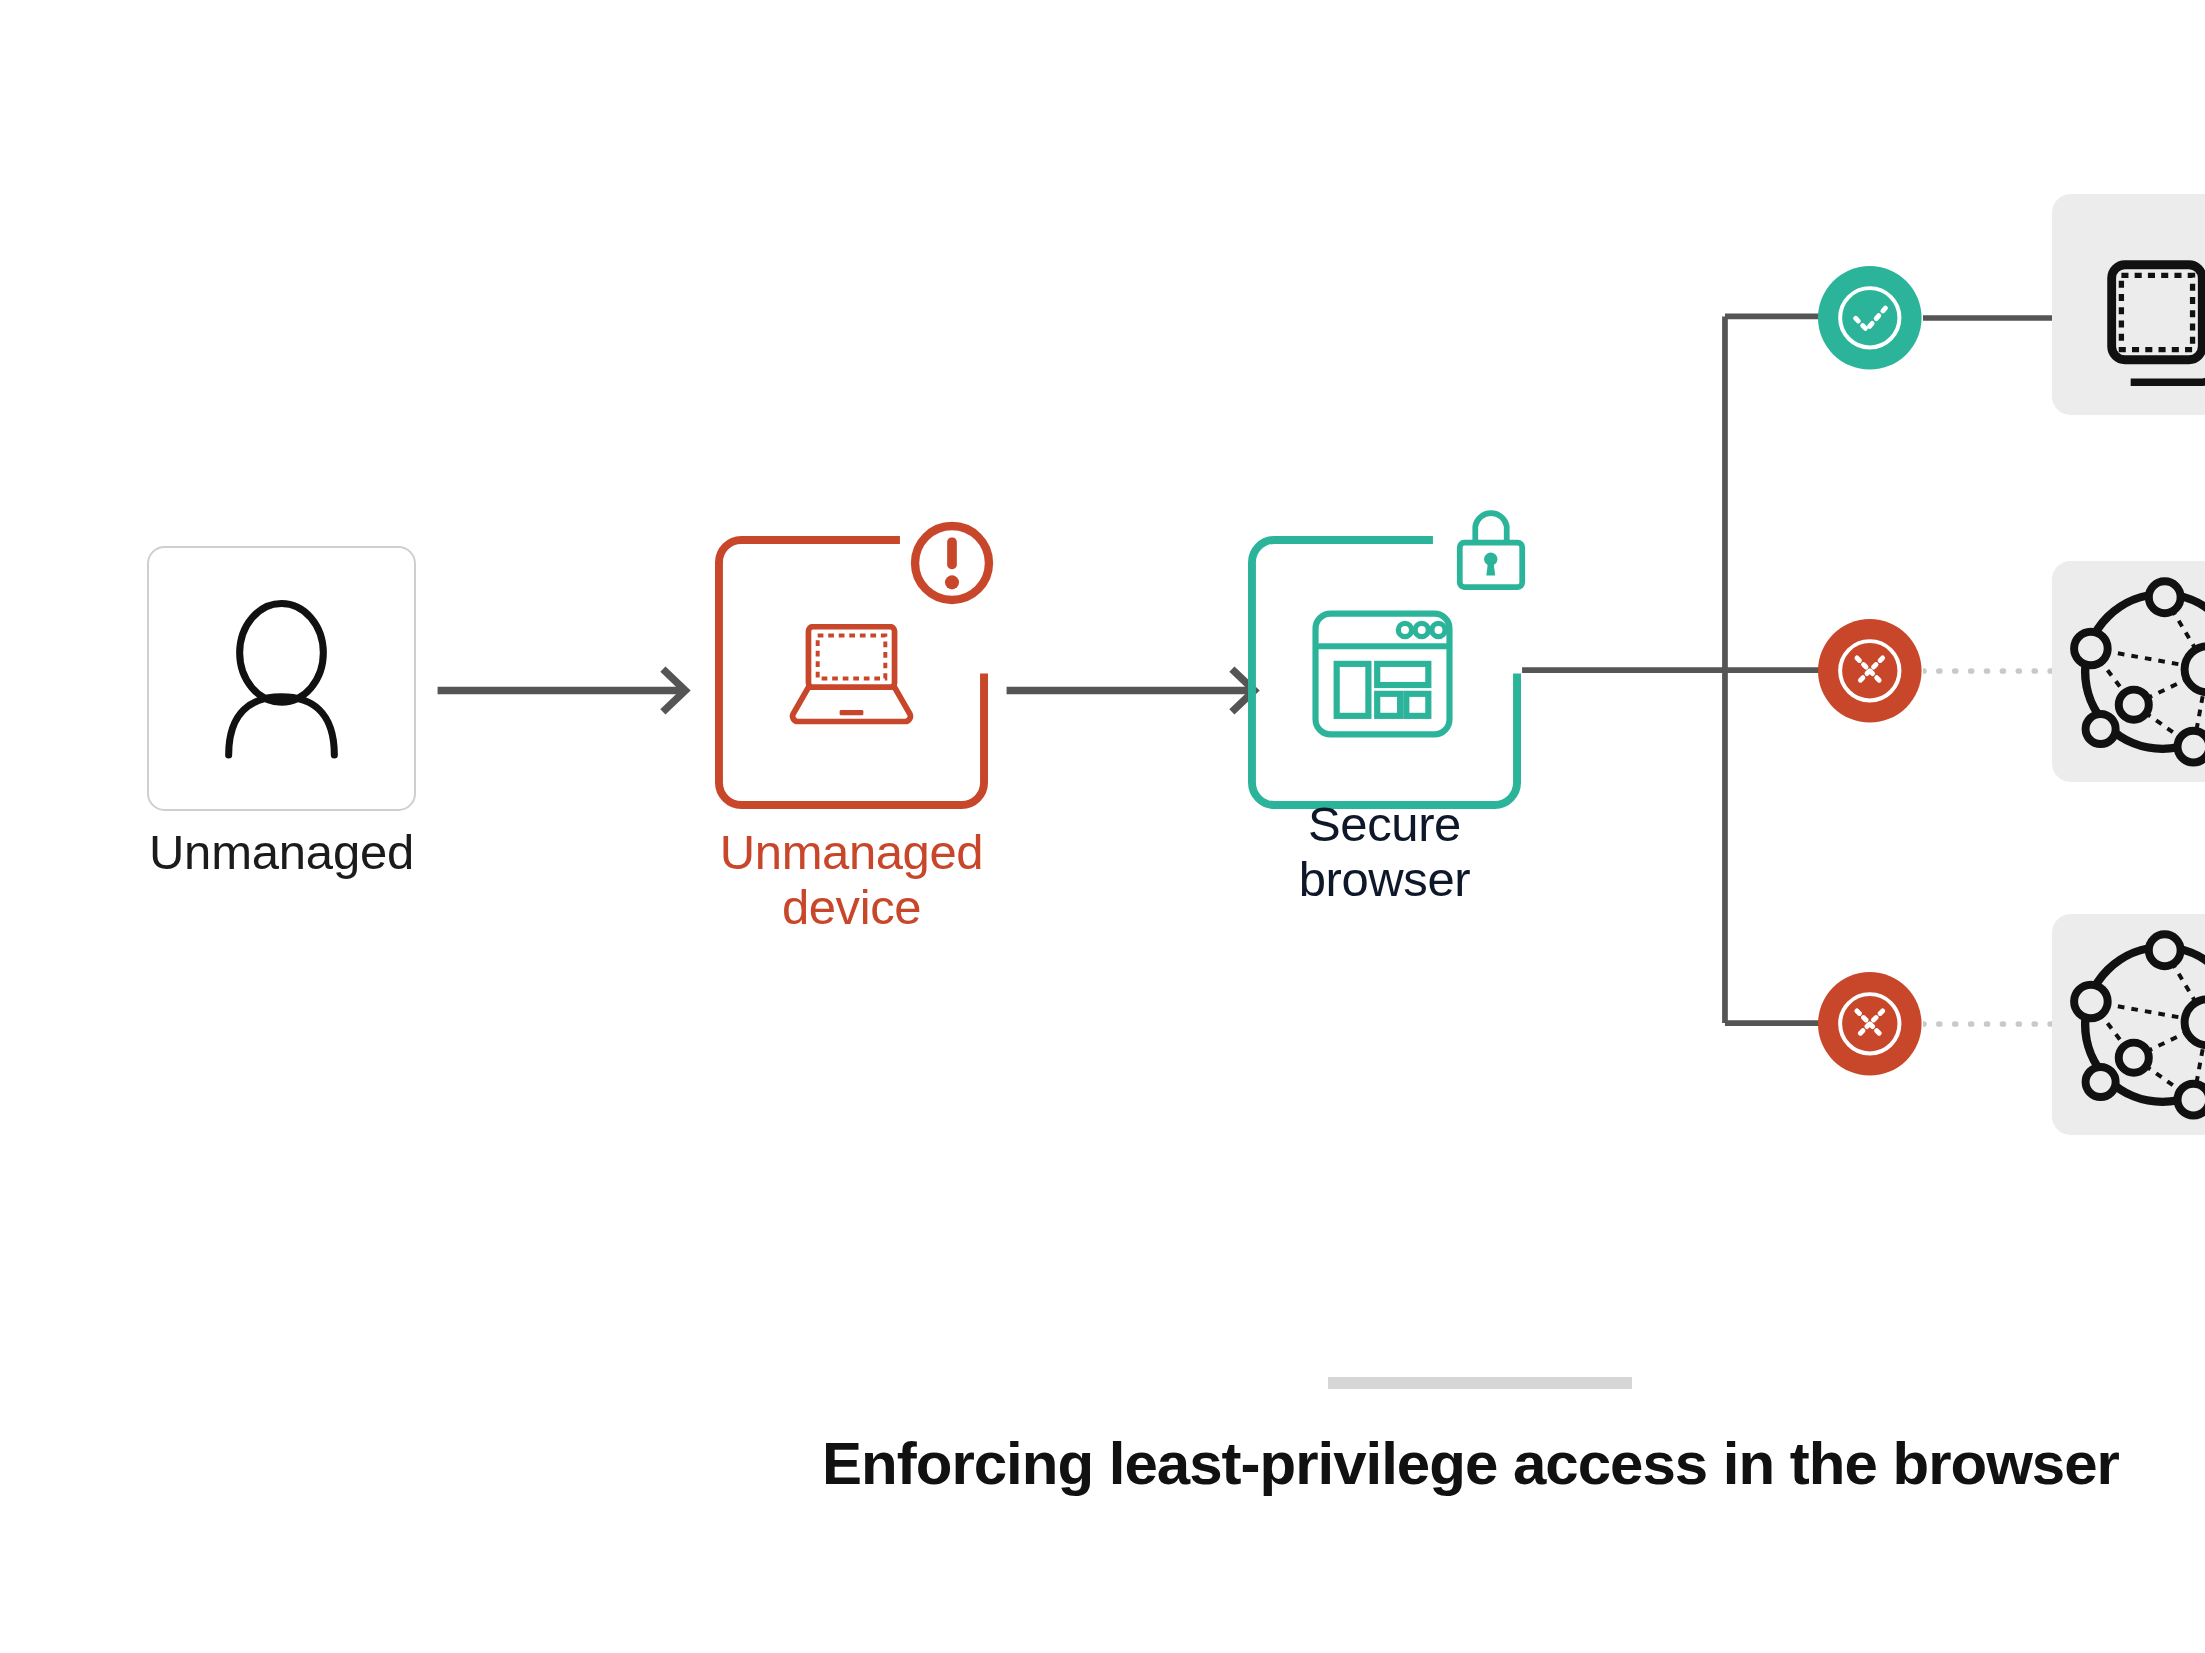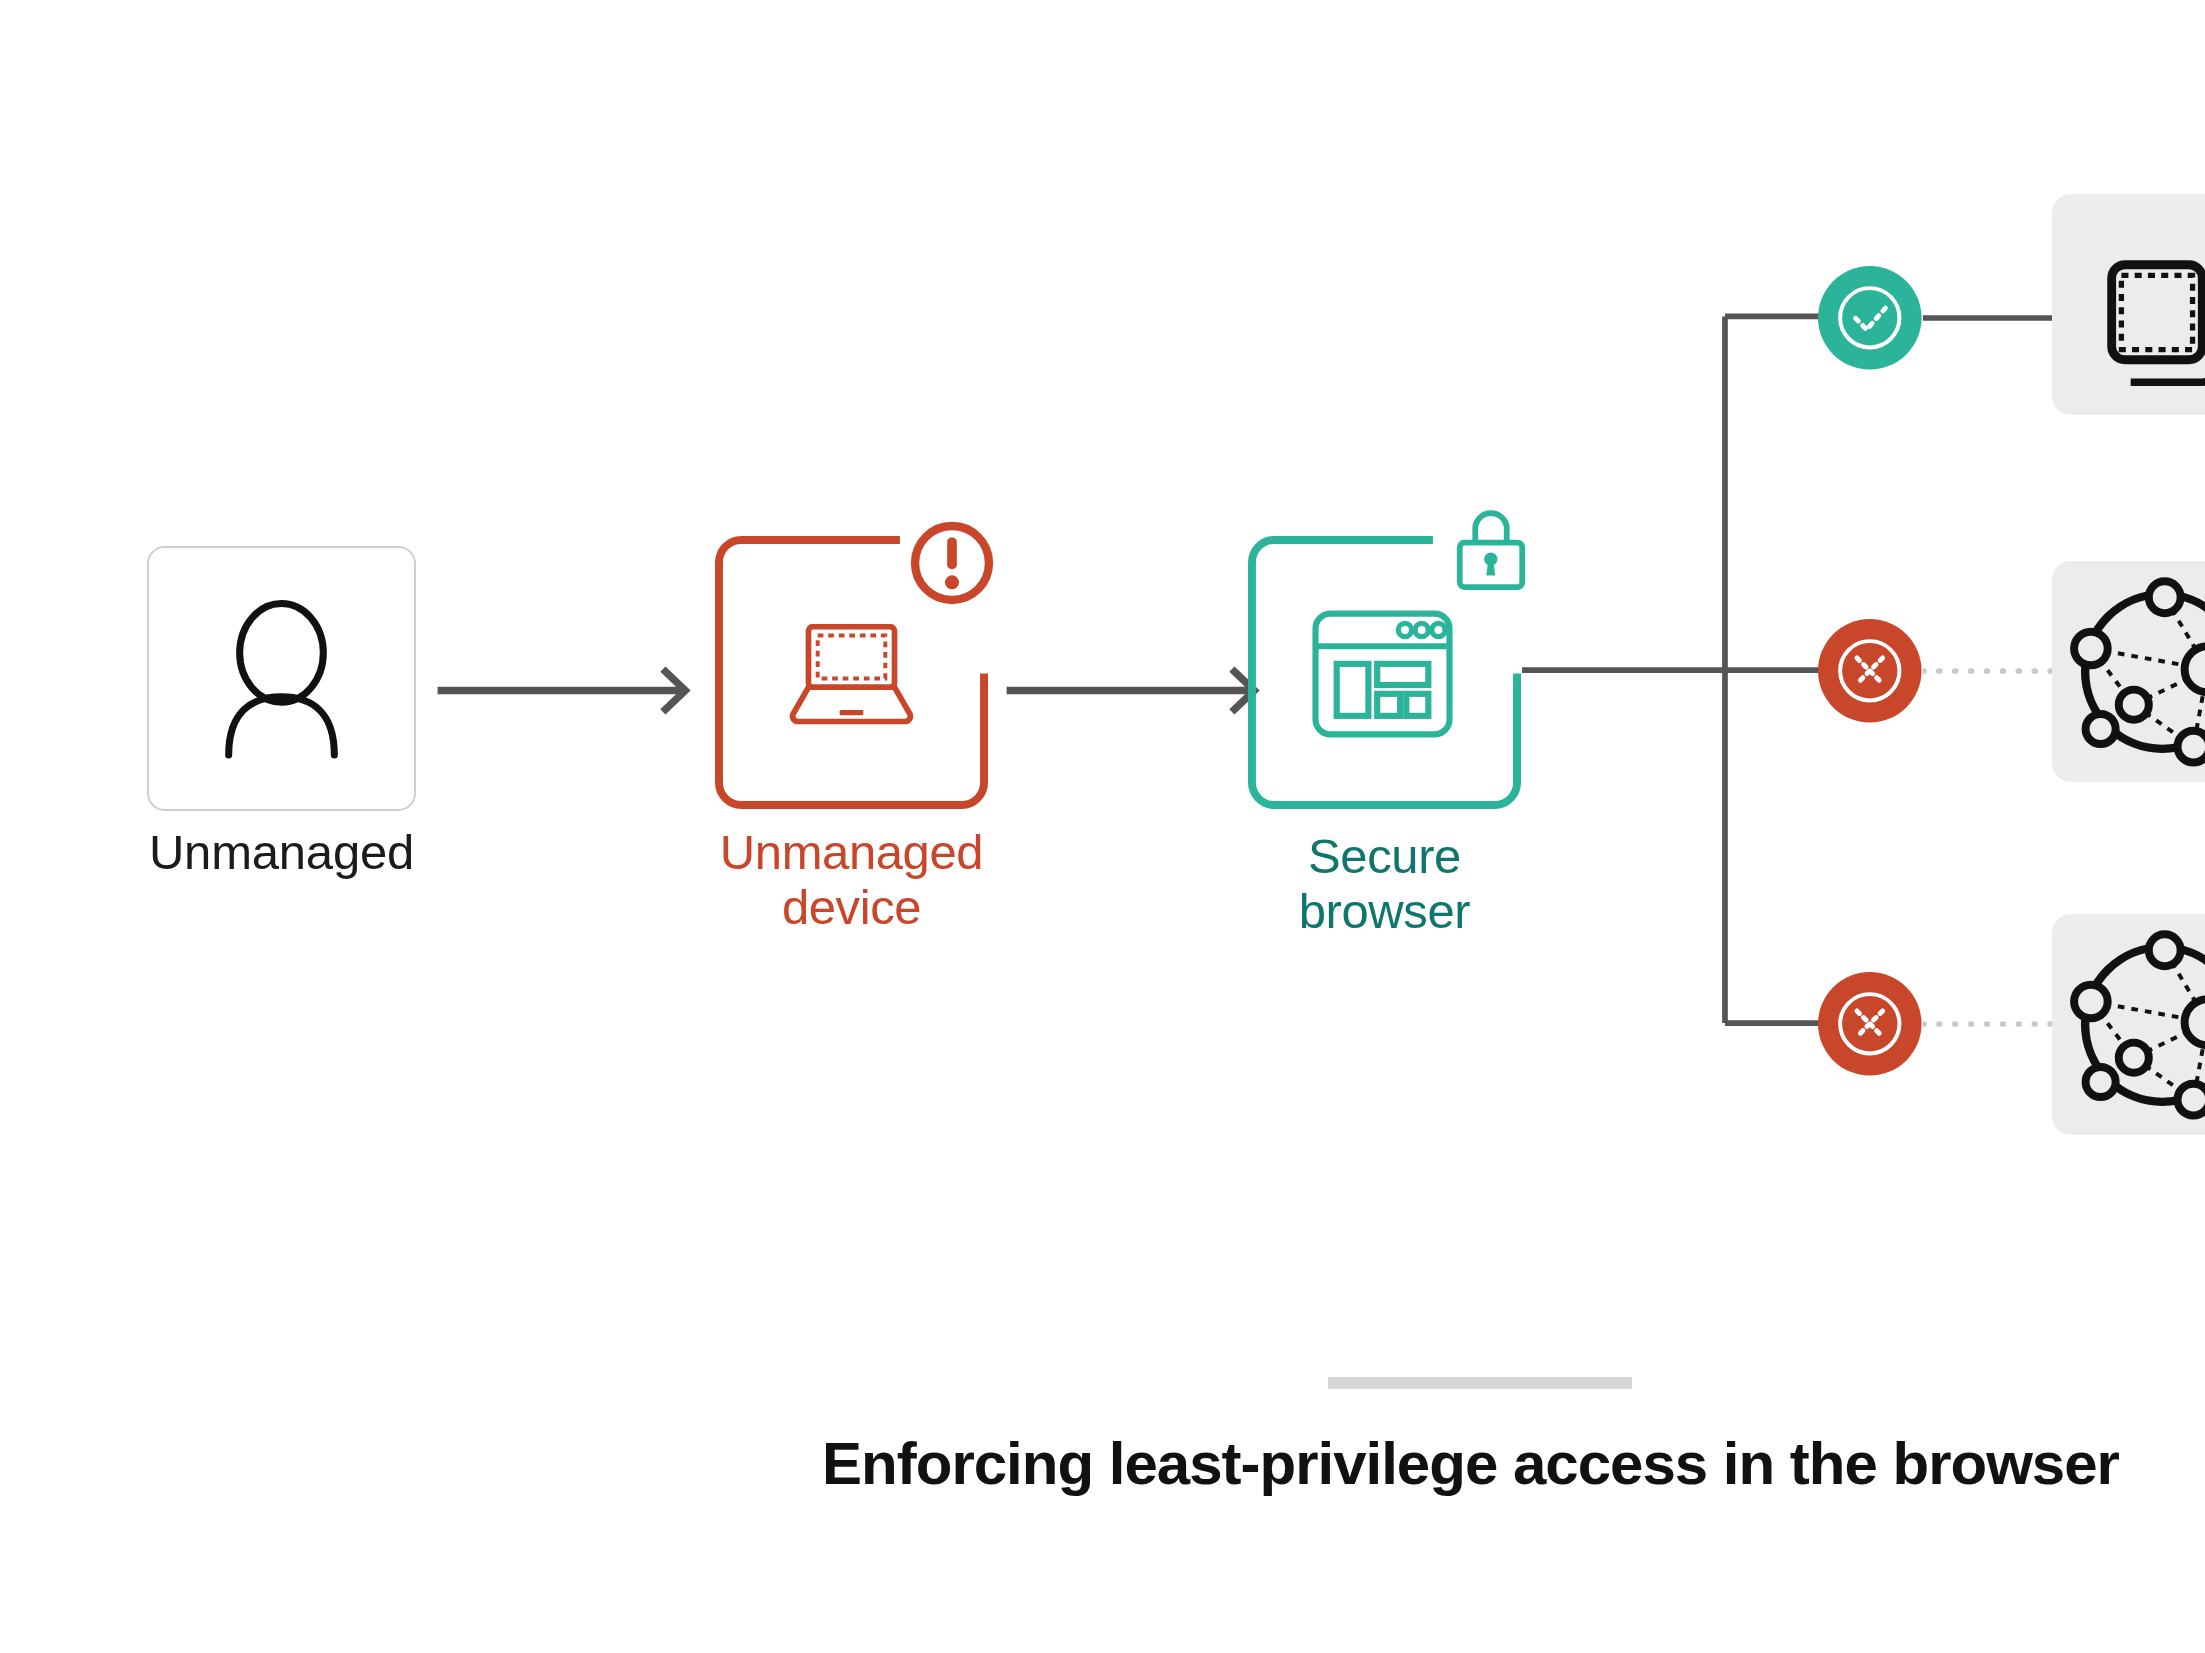--- a/index.html
+++ b/index.html
@@ -105,21 +105,21 @@
     <rect x="8" y="8" width="304" height="274" rx="34" fill="none" stroke="#2BB49A" stroke-width="14"></rect>
     <line x1="8" y1="82" x2="312" y2="82" stroke="#2BB49A" stroke-width="14"></line>
     <circle cx="211" cy="45" r="15" fill="none" stroke="#2BB49A" stroke-width="12"></circle>
     <circle cx="249" cy="45" r="15" fill="none" stroke="#2BB49A" stroke-width="12"></circle>
     <circle cx="287" cy="45" r="15" fill="none" stroke="#2BB49A" stroke-width="12"></circle>
     <rect x="56" y="122" width="72" height="118" fill="none" stroke="#2BB49A" stroke-width="14"></rect>
     <rect x="148" y="122" width="116" height="48" fill="none" stroke="#2BB49A" stroke-width="14"></rect>
     <rect x="148" y="190" width="52" height="50" fill="none" stroke="#2BB49A" stroke-width="14"></rect>
     <rect x="214" y="190" width="50" height="50" fill="none" stroke="#2BB49A" stroke-width="14"></rect>
   </svg>
-  <div class="node-label label-strong" style="left:1208px;top:829px;width:353px;color:#0f766e;">Secure
+  <div class="node-label label-strong" style="left:1208px;top:797px;width:353px;color:#0f172a;">Secure
 browser</div>
 
   <svg class="abs" style="left:1522px;top:282px;" width="353" height="794" viewBox="0 0 800 1800">
 
     <line x1="0" y1="880" x2="462" y2="880" stroke="#555555" stroke-width="13"></line>
 
     <line x1="460" y1="78" x2="460" y2="1680" stroke="#555555" stroke-width="13"></line>
 
     <line x1="460" y1="78" x2="760" y2="78" stroke="#555555" stroke-width="13"></line>
     <line x1="460" y1="880" x2="760" y2="880" stroke="#555555" stroke-width="13"></line>

